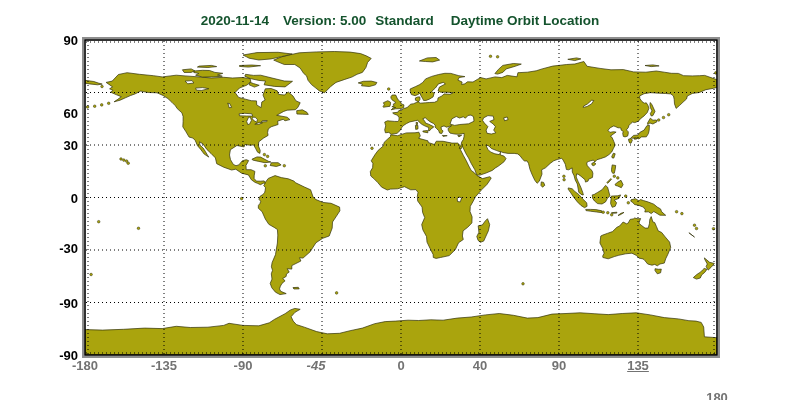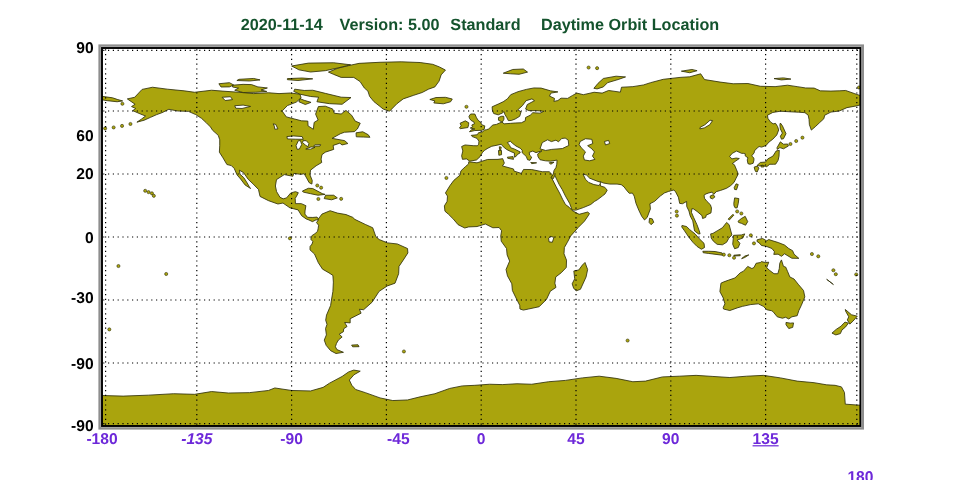--- a/index.html
+++ b/index.html
@@ -10,21 +10,21 @@
   .plot-title{
     position:absolute;top:13px;left:0;width:800px;text-align:center;
     font-size:13.5px;font-weight:bold;color:#14532d;white-space:nowrap;
   }
   .plot-title .g1{margin-left:14px;}
   .plot-title .g2{margin-left:9px;}
   .plot-title .g3{margin-left:17px;}
   #plot-svg{position:absolute;left:0;top:0;}
   .xtick{
     position:absolute;top:358px;transform:translateX(-50%);
-    font-size:13px;font-weight:bold;color:#6d28d9;white-space:nowrap;
+    font-size:13px;font-weight:bold;color:#737373;white-space:nowrap;
   }
   .ytick{
     position:absolute;left:28px;width:50px;text-align:right;
     transform:translateY(-50%);
     font-size:13px;font-weight:bold;color:#000;white-space:nowrap;
   }
 </style>
 </head>
 <body>
 
@@ -164,30 +164,30 @@
       <line x1="86" y1="250" x2="716" y2="250" stroke="#000000" stroke-width="1" stroke-dasharray="1 3"></line>
       <line x1="86" y1="302.5" x2="716" y2="302.5" stroke="#000000" stroke-width="1" stroke-dasharray="1 3"></line>
       <line x1="86" y1="353" x2="716" y2="353" stroke="#000000" stroke-width="1" stroke-dasharray="1 3"></line>
     </g>
     <rect x="83" y="38" width="636" height="319" fill="none" stroke="#8e8e8e" stroke-width="2"></rect>
     <rect x="85" y="40" width="632" height="315" fill="none" stroke="#000000" stroke-width="1.6"></rect>
   </svg>
 
 <div id="x-ticks">
     <div class="xtick" style="left: 85px;">-180</div>
-    <div class="xtick" style="left: 164px; font-style: italic;">-135</div>
+    <div class="xtick" style="left: 164px;">-135</div>
     <div class="xtick" style="left: 243px;">-90</div>
-    <div class="xtick" style="left: 332px;">-45</div>
+    <div class="xtick" style="left: 316px; font-style: italic;">-45</div>
     <div class="xtick" style="left: 401px;">0</div>
-    <div class="xtick" style="left: 480px;">45</div>
+    <div class="xtick" style="left: 480px;">40</div>
     <div class="xtick" style="left: 559px;">90</div>
     <div class="xtick" style="left: 638px; text-decoration: underline;">135</div>
     <div class="xtick" style="left: 717px; margin-top: 32px;">180</div>
   </div>
 <div id="y-ticks">
     <div class="ytick" style="top: 40px;">90</div>
     <div class="ytick" style="top: 92.5px; margin-top: 20px;">60</div>
-    <div class="ytick" style="top: 145px;">20</div>
+    <div class="ytick" style="top: 145px;">30</div>
     <div class="ytick" style="top: 197.5px;">0</div>
     <div class="ytick" style="top: 248px;">-30</div>
     <div class="ytick" style="top: 302.5px;">-90</div>
     <div class="ytick" style="top: 355px;">-90</div>
   </div>
 
 </body></html>

